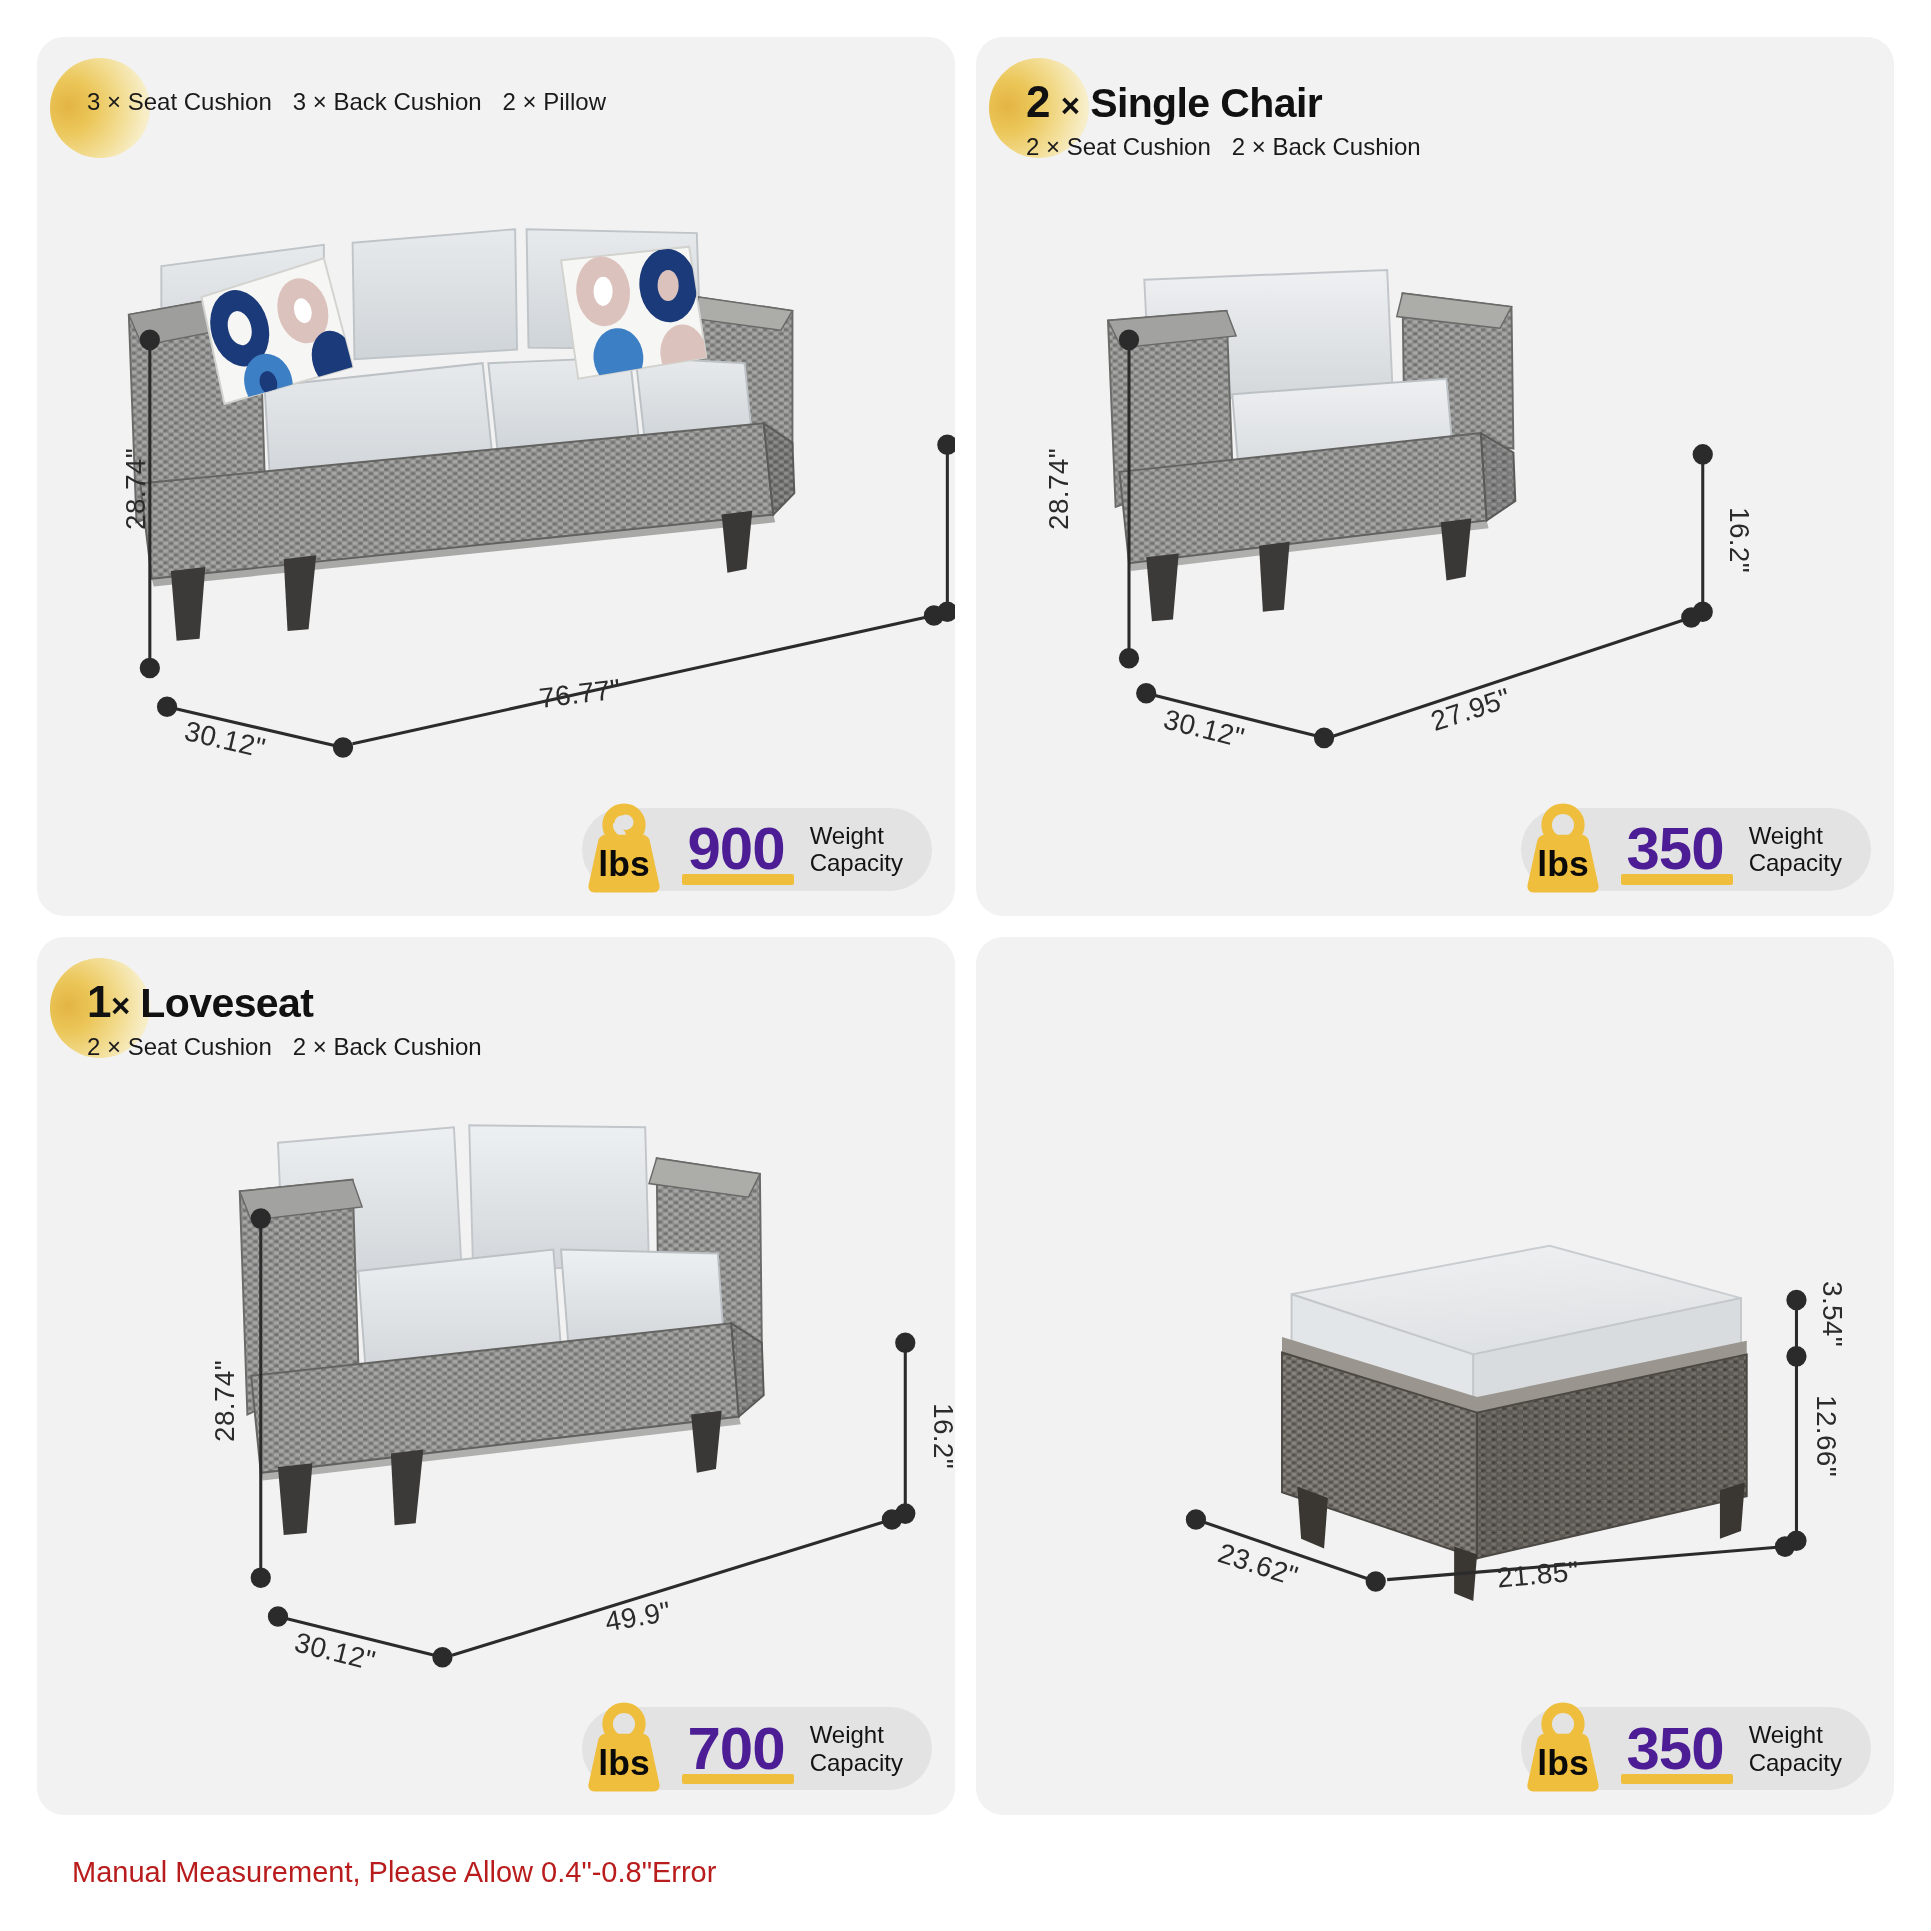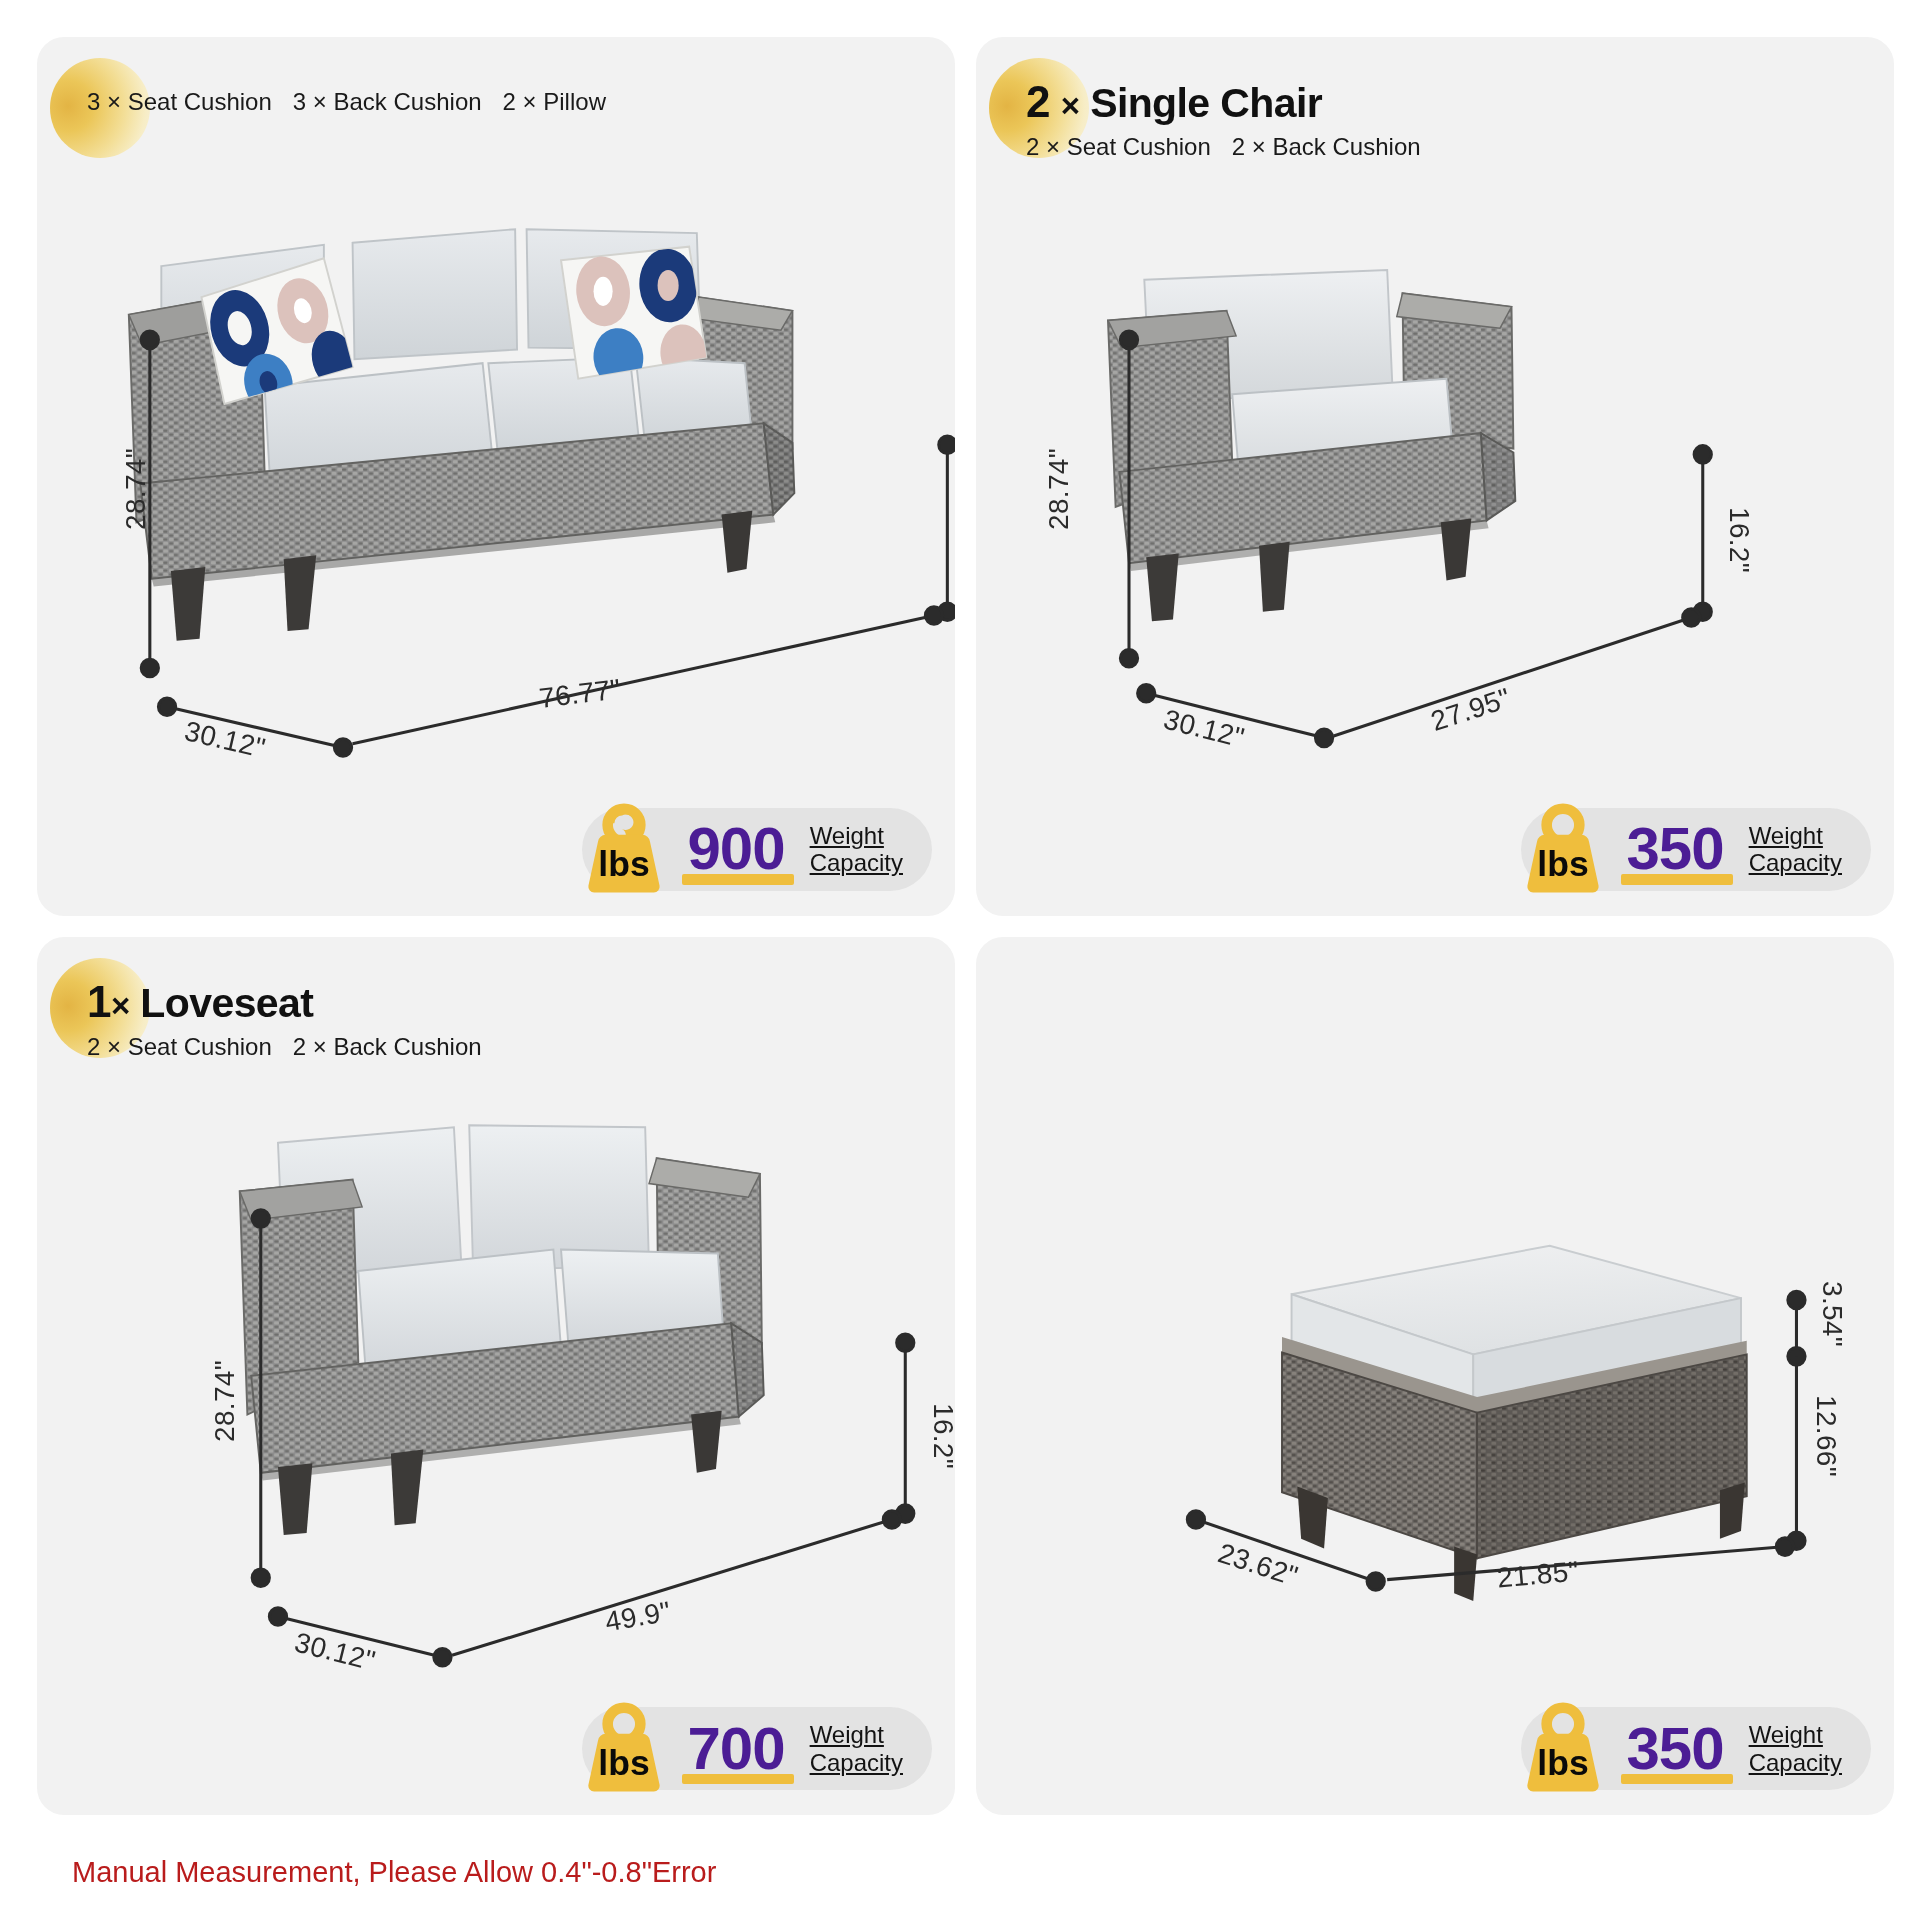--- a/index.html
+++ b/index.html
@@ -78,21 +78,21 @@
     padding: 0 11.6px 0 7.7px;
     line-height: 1;
   }
   .w-num::after {
     content: ""; position: absolute;
     left: 1.9px; right: 1.9px; bottom: -5.8px; height: 10.6px;
     background: #EFBE3D; border-radius: 1.9px;
   }
   .w-label {
     font-size: 24px; color: #131313; line-height: 1.14;
-    margin-left: 13.5px; font-weight: 400; text-decoration: underline;
+    margin-left: 13.5px; font-weight: 400;
   }
 
   
   .art { position: absolute; inset: 0; z-index: 2; }
   .art svg { width: 100%; height: 100%; display: block; }
 
   
   .dim {
     position: absolute; z-index: 8;
     font-size: 28px; color: #2B2B2B; font-weight: 400;

